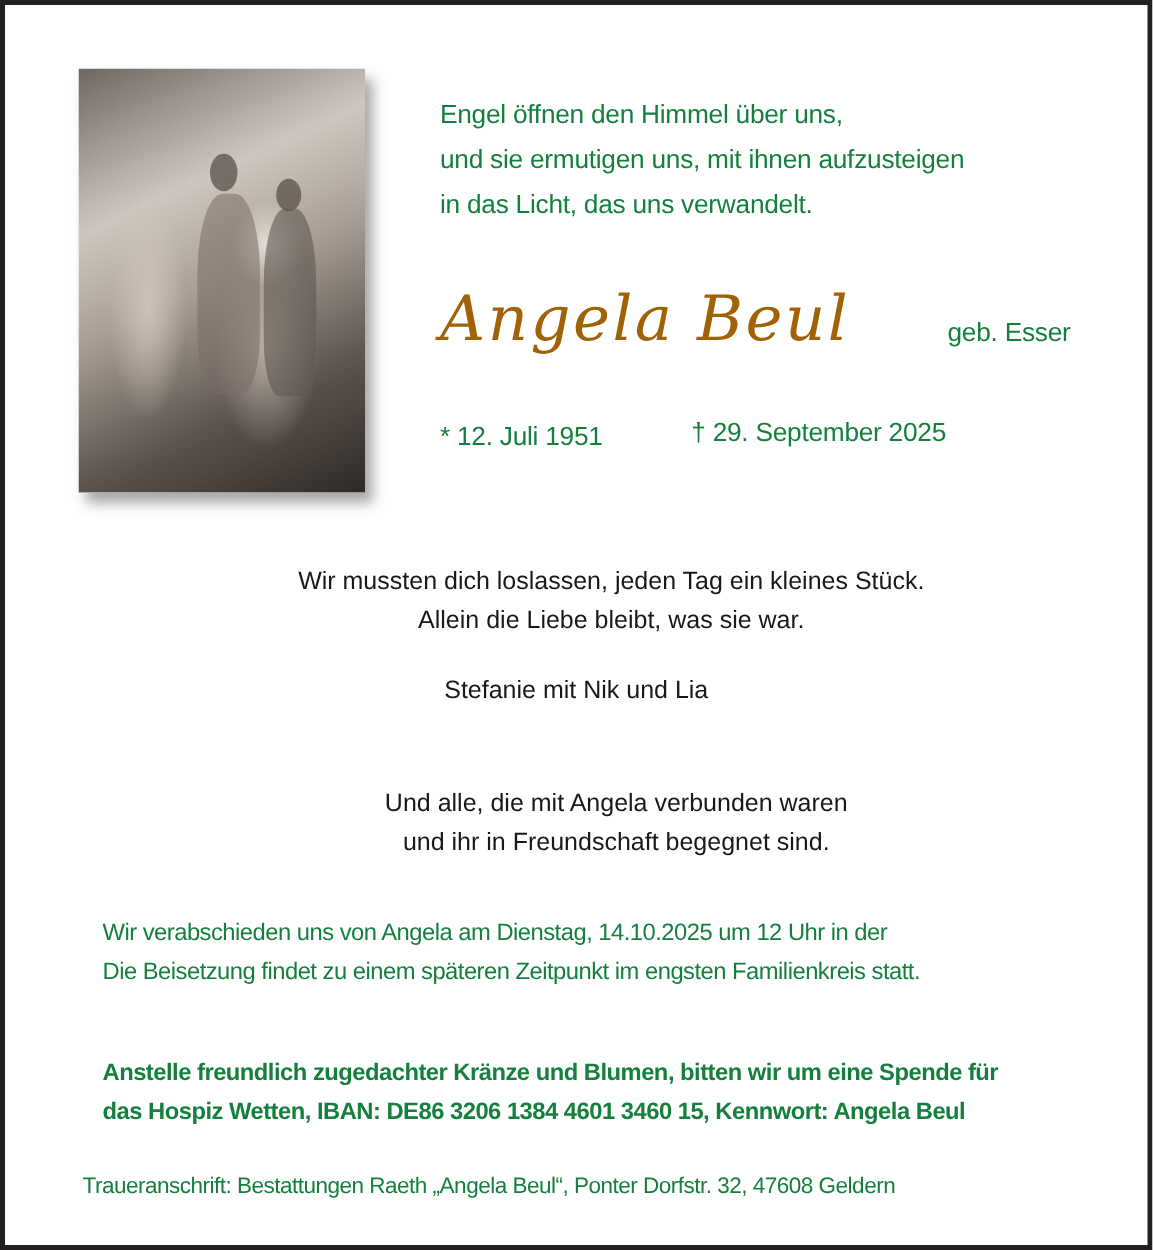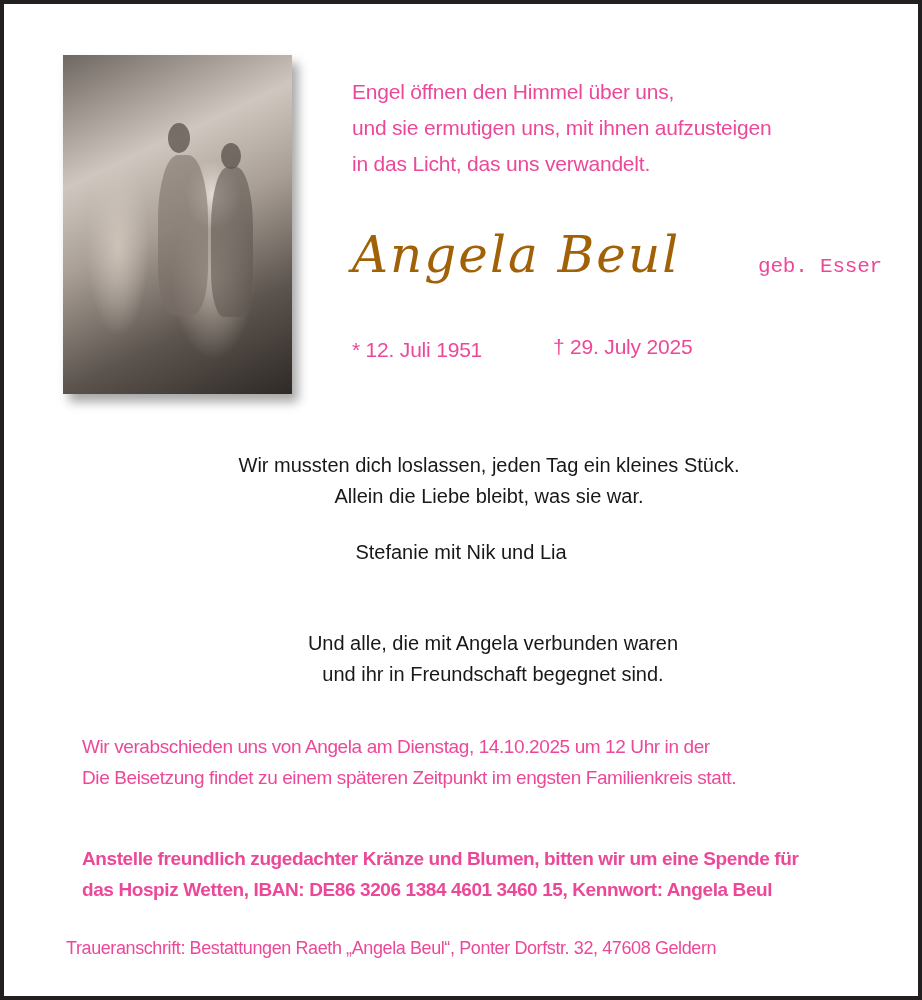--- a/index.html
+++ b/index.html
@@ -1,34 +1,34 @@
 <!DOCTYPE html>
 <html><head>
 <meta charset="utf-8">
 <style>
   html, body { margin: 0; padding: 0; background: #ffffff; }
   body { width: 922px; height: 1000px; position: relative; overflow: hidden; }
   .frame {
     position: absolute; left: 0; top: 0; width: 914px; height: 992px;
     border: 4px solid #231f20; background: #fff; box-sizing: content-box;
   }
-  .txt { font-family: "Liberation Sans", sans-serif; color: #ec4899; font-size: 20px; position: absolute; white-space: nowrap; letter-spacing: -0.2px; }
+  .txt { font-family: "Liberation Sans", sans-serif; color: #15803d; font-size: 20px; position: absolute; white-space: nowrap; letter-spacing: -0.2px; }
   .photo {
     position: absolute; left: 63px; top: 55px; width: 229px; height: 339px;
     box-shadow: 6px 8px 10px rgba(0,0,0,0.35);
     background:
       radial-gradient(ellipse 40px 50px at 150px 140px, rgba(235,228,220,0.9), rgba(235,228,220,0) 70%),
       radial-gradient(ellipse 60px 120px at 150px 220px, rgba(200,190,180,0.8), rgba(200,190,180,0) 70%),
       radial-gradient(ellipse 45px 130px at 55px 190px, rgba(210,200,190,0.85), rgba(210,200,190,0) 70%),
       linear-gradient(155deg, #6e6660 0%, #cfc7bf 30%, #a89e95 50%, #5c544e 75%, #2f2a27 100%);
   }
   .fig { position: absolute; border-radius: 50%; background: rgba(90,80,74,0.75); }
   .poem { left: 352px; top: 74px; line-height: 36px; font-size: 21px; }
   .name { left: 352px; top: 226px; font-family: "DejaVu Serif", serif; font-style: italic; font-size: 50px; color: #a16207; letter-spacing: 2px; }
-  .maiden { left: 758px; top: 255px; font-size: 21px; font-family: Liberation Mono, monospace; }
+  .maiden { left: 758px; top: 255px; font-size: 21px; }
   .born { left: 352px; top: 338px; font-size: 21px; }
   .died { left: 553px; top: 335px; font-size: 21px; }
   .center-block { position: absolute; left: 0; width: 922px; text-align: center; font-family: "Liberation Sans", sans-serif; color: #1a1718; font-size: 20px; line-height: 31px; }
   .verse { top: 450px; padding-left: 28px; }
   .family { top: 537px; }
   .others { top: 628px; margin-left: 32px; }
   .info { left: 82px; line-height: 31px; font-size: 19px; letter-spacing: -0.4px; }
   .info1 { top: 731px; }
   .info2 { top: 843px; font-weight: bold; }
   .address { left: 66px; top: 938px; font-size: 18px; letter-spacing: -0.4px; }
@@ -47,21 +47,21 @@
 
 <div class="txt poem">
   <div>Engel öffnen den Himmel über uns,</div>
   <div>und sie ermutigen uns, mit ihnen aufzusteigen</div>
   <div>in das Licht, das uns verwandelt.</div>
 </div>
 
 <div class="txt name">Angela Beul</div>
 <div class="txt maiden">geb. Esser</div>
 <div class="txt born">* 12. Juli 1951</div>
-<div class="txt died">† 29. July 2025</div>
+<div class="txt died">† 29. September 2025</div>
 
 <div class="center-block verse">
   <div>Wir mussten dich loslassen, jeden Tag ein kleines Stück.</div>
   <div>Allein die Liebe bleibt, was sie war.</div>
 </div>
 
 <div class="center-block family">
   <div>Stefanie mit Nik und Lia</div>
 </div>
 

